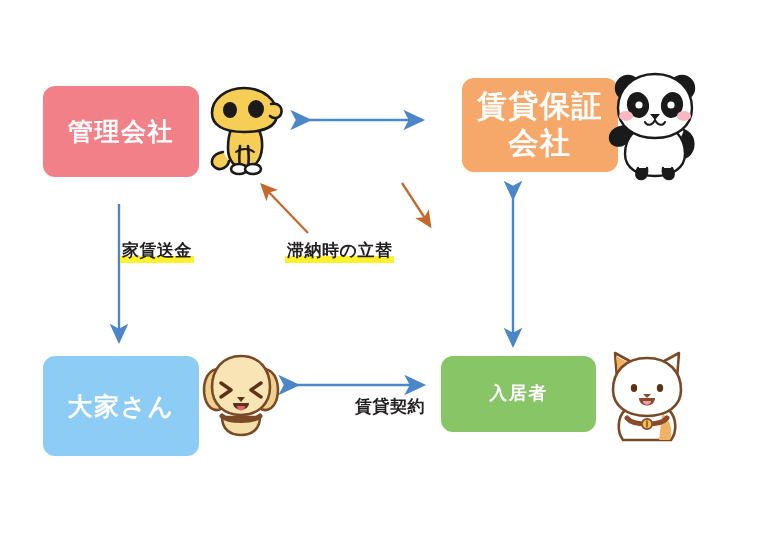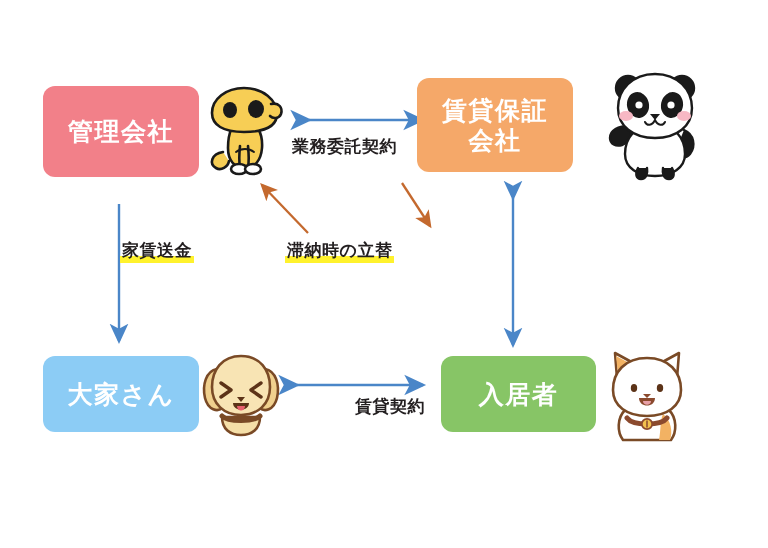--- a/index.html
+++ b/index.html
@@ -28,23 +28,23 @@
     color: #ffffff;
     font-weight: 700;
     letter-spacing: 1.5px;
     text-align: center;
     line-height: 1.22;
     box-sizing: border-box;
   }
   .node-box .node-label { display: block; }
 
   #box-mgmt      { left: 43px;  top: 86px;  width: 156px; height: 91px;  background: #F28089; font-size: 25px; }
-  #box-guarantor { left: 417px; top: 78px;  width: 156px; height: 94px;  background: #F5A869; font-size: 25px; }
-  #box-landlord  { left: 43px;  top: 356px; width: 156px; height: 76px;  background: #8CCCF5; font-size: 25px; }
-  #box-tenant    { left: 441px; top: 356px; width: 155px; height: 76px;  background: #87C566; font-size: 25px; }
+  #box-guarantor { left: 462px; top: 78px;  width: 156px; height: 94px;  background: #F5A869; font-size: 30px; }
+  #box-landlord  { left: 43px;  top: 356px; width: 156px; height: 100px;  background: #8CCCF5; font-size: 25px; }
+  #box-tenant    { left: 441px; top: 356px; width: 155px; height: 76px;  background: #87C566; font-size: 18px; }
 
   
   .mascot { position: absolute; }
   #mascot-meerkat { left: 203px; top: 82px;  width: 84px;  height: 96px; }
   #mascot-panda   { left: 604px; top: 68px;  width: 104px; height: 114px; }
   #mascot-dog     { left: 200px; top: 353px; width: 82px;  height: 84px; }
   #mascot-cat     { left: 601px; top: 348px; width: 92px;  height: 94px; }
 
   
   #arrow-layer {
@@ -228,21 +228,20 @@
     <ellipse cx="59" cy="40" rx="3.2" ry="4" fill="#5C3318"></ellipse>
 
     <path d="M42 46 L50 46 L46 50 Z" fill="#8B4A2E"></path>
     <path d="M38 50 C38 60 54 60 54 50 Z" fill="#8B4A2E"></path>
     <path d="M42 53 C42 58 50 58 50 53 Z" fill="#E8A0A8"></path>
 
     <circle cx="46" cy="76" r="5.2" fill="#F2C14E" stroke="#8B4A2E" stroke-width="1.8"></circle>
     <path d="M46 72.5 L46 79.5" stroke="#8B4A2E" stroke-width="1.5"></path>
   </svg>
 
-  <div id="label-gyomu" class="edge-label">業務委託契約</div>
 
   <div id="label-tainou" class="edge-label hl">滞納時の立替</div>
 
   <div id="label-yachin" class="edge-label hl">家賃送金</div>
 
 
   <div id="label-chintai" class="edge-label">賃貸契約</div>
 
 </div>
 

